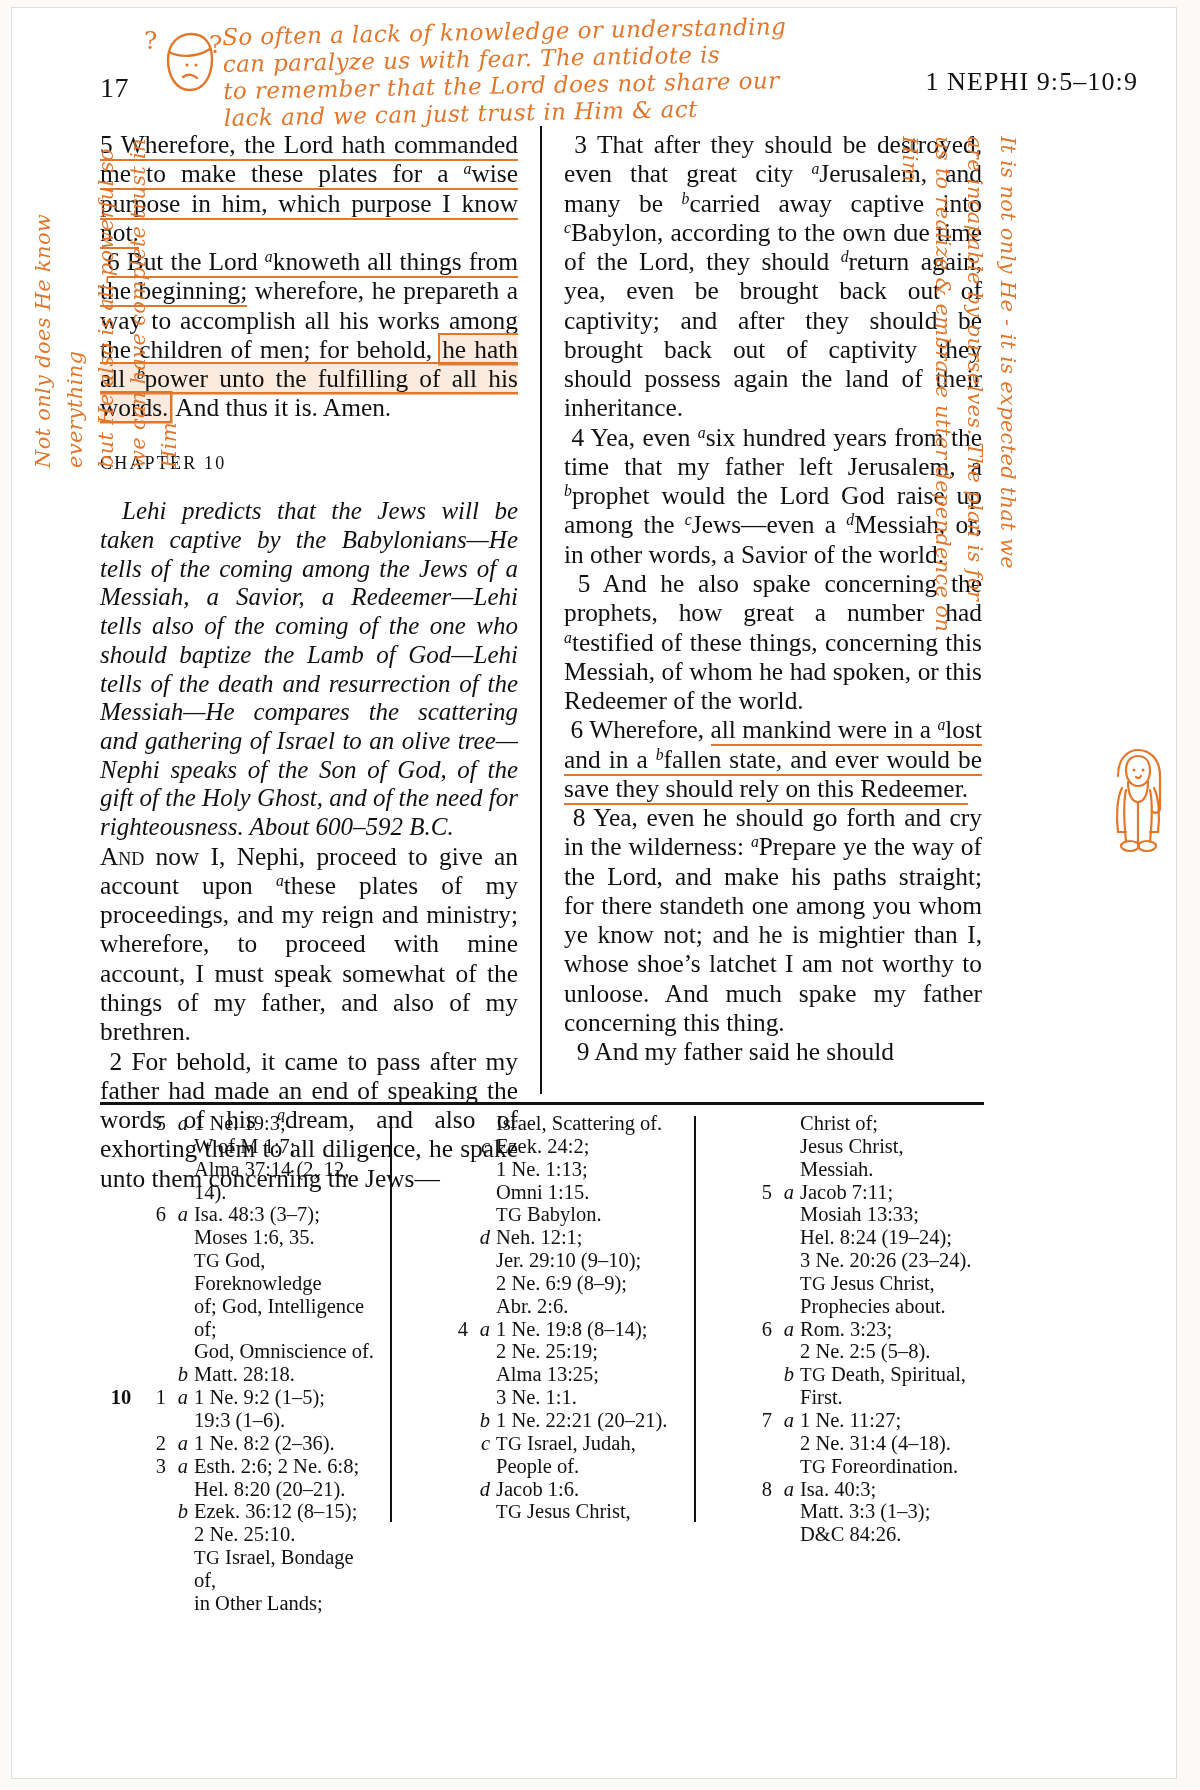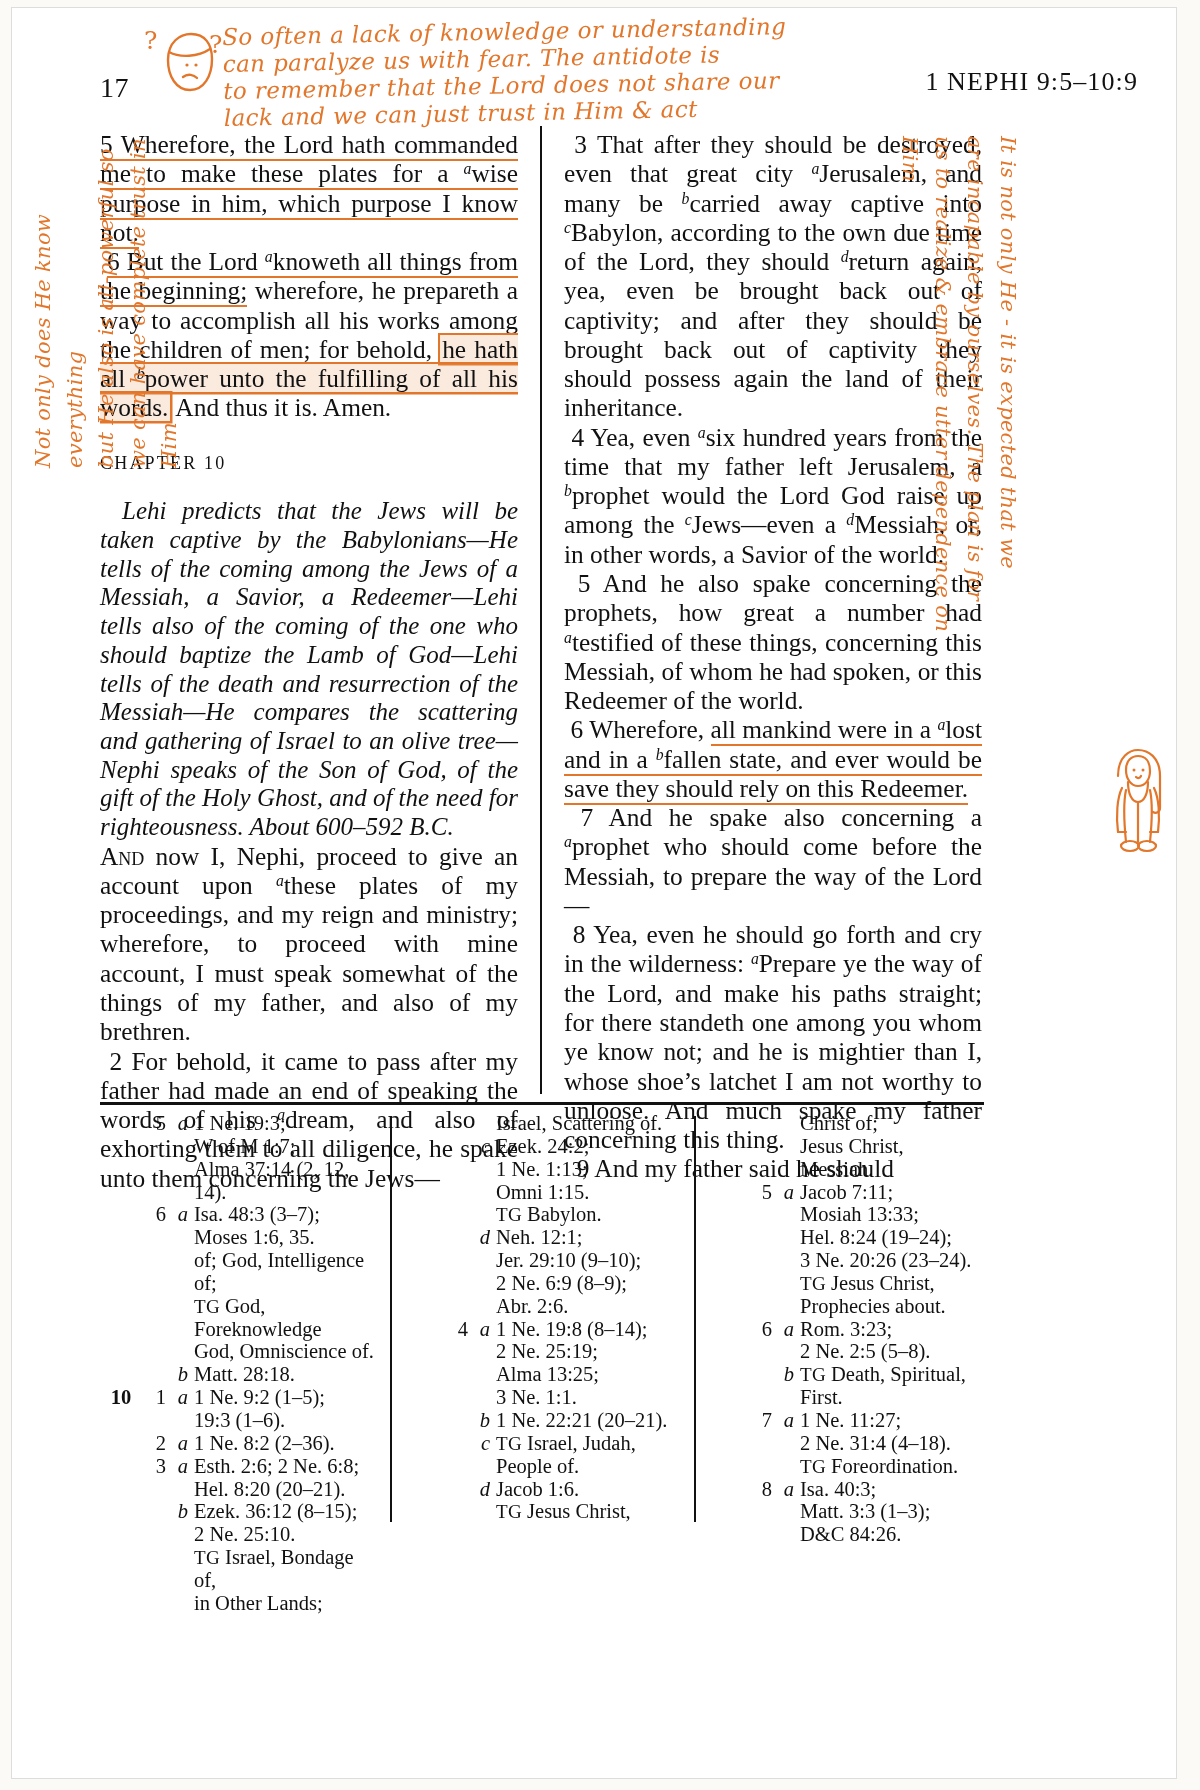--- a/index.html
+++ b/index.html
@@ -278,21 +278,20 @@
     <div class="col col-right">
 
       <p class="noind">&nbsp;<span class="vn">3</span> That after they should be destroyed, even that great city <sup class="fn">a</sup>Jerusalem, and many be <sup class="fn">b</sup>carried away captive into <sup class="fn">c</sup>Babylon, according to the own due time of the Lord, they should <sup class="fn">d</sup>return again, yea, even be brought back out of captivity; and after they should be brought back out of captivity they should possess again the land of their inheritance.</p>
 
       <p class="noind">&nbsp;<span class="vn">4</span> Yea, even <sup class="fn">a</sup>six hundred years from the time that my father left Jerusalem, a <sup class="fn">b</sup>prophet would the Lord God raise up among the <sup class="fn">c</sup>Jews—even a <sup class="fn">d</sup>Messiah, or, in other words, a Savior of the world.</p>
 
       <p class="noind">&nbsp;<span class="vn">5</span> And he also spake concerning the prophets, how great a number had <sup class="fn">a</sup>testified of these things, concerning this Messiah, of whom he had spoken, or this Redeemer of the world.</p>
 
       <p class="noind">&nbsp;<span class="vn">6</span> Wherefore, <span class="u-line">all mankind were in a <sup class="fn">a</sup>lost and in a <sup class="fn">b</sup>fallen state, and ever would be save they should rely on this Redeemer.</span></p>
 
-      <p class="noind">&nbsp;<span class="vn">7</span> And he spake also concerning a <sup class="fn">a</sup>prophet who should come before the Messiah, to prepare the way of the Lord—</p>
 
       <p class="noind">&nbsp;<span class="vn">8</span> Yea, even he should go forth and cry in the wilderness: <sup class="fn">a</sup>Prepare ye the way of the Lord, and make his paths straight; for there standeth one among you whom ye know not; and he is mightier than I, whose shoe’s latchet I am not worthy to unloose. And much spake my father concerning this thing.</p>
 
       <p class="noind">&nbsp;&nbsp;<span class="vn">9</span> And my father said he should</p>
     </div>
   </div>
 
   <div class="fn-rule"></div>
   <div class="fnotes">
     <div class="fn-sep fn-sep1"></div>
@@ -325,27 +324,27 @@
           <div class="fnrow">
             <span class="fn-ch"></span>
             <span class="fn-vs"></span>
             <span class="fn-let"></span>
             <span class="fn-txt">Moses 1:6, 35.</span>
           </div>
           <div class="fnrow">
             <span class="fn-ch"></span>
             <span class="fn-vs"></span>
             <span class="fn-let"></span>
+            <span class="fn-txt"><span class="tg">TG </span>God, Foreknowledge</span>
+          </div>
+          <div class="fnrow">
+            <span class="fn-ch"></span>
+            <span class="fn-vs"></span>
+            <span class="fn-let"></span>
             <span class="fn-txt">of; God, Intelligence of;</span>
-          </div>
-          <div class="fnrow">
-            <span class="fn-ch"></span>
-            <span class="fn-vs"></span>
-            <span class="fn-let"></span>
-            <span class="fn-txt"><span class="tg">TG </span>God, Foreknowledge</span>
           </div>
           <div class="fnrow">
             <span class="fn-ch"></span>
             <span class="fn-vs"></span>
             <span class="fn-let"></span>
             <span class="fn-txt">God, Omniscience of.</span>
           </div>
           <div class="fnrow">
             <span class="fn-ch"></span>
             <span class="fn-vs"></span>

